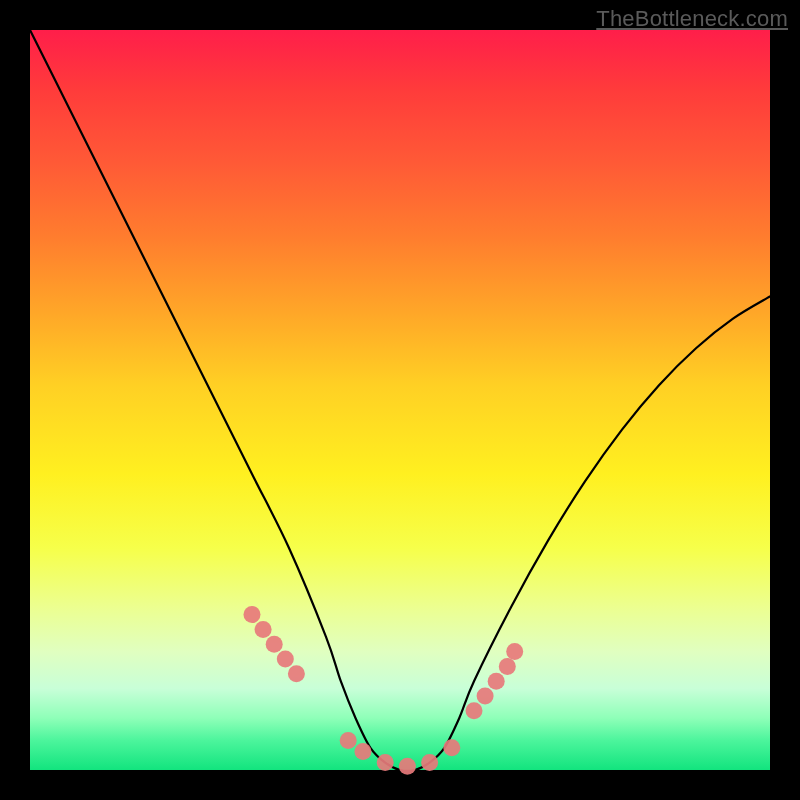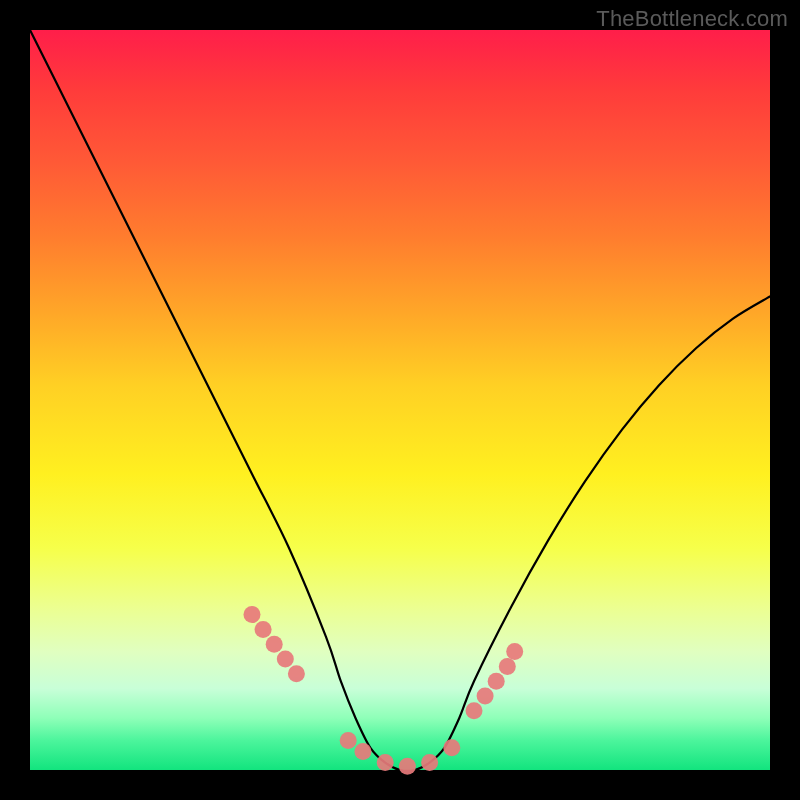--- a/index.html
+++ b/index.html
@@ -42,20 +42,21 @@
   }
   .watermark {
     position: absolute;
     top: 6px;
     right: 12px;
     color: #5a5a5a;
     font-size: 22px;
     font-weight: 500;
     letter-spacing: 0.2px;
     user-select: none;
+    text-decoration: underline;
   }
   svg.curve {
     position: absolute;
     left: 0; top: 0;
     width: 740px;
     height: 740px;
     overflow: visible;
   }
   .marker {
     fill: #e77a7b;

